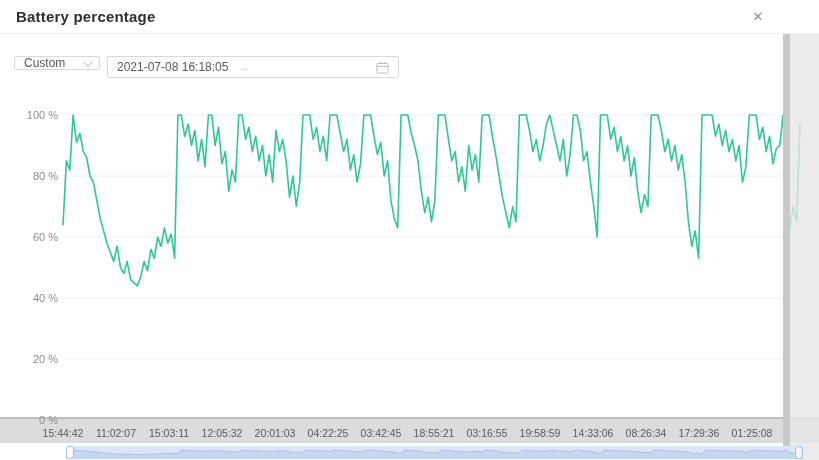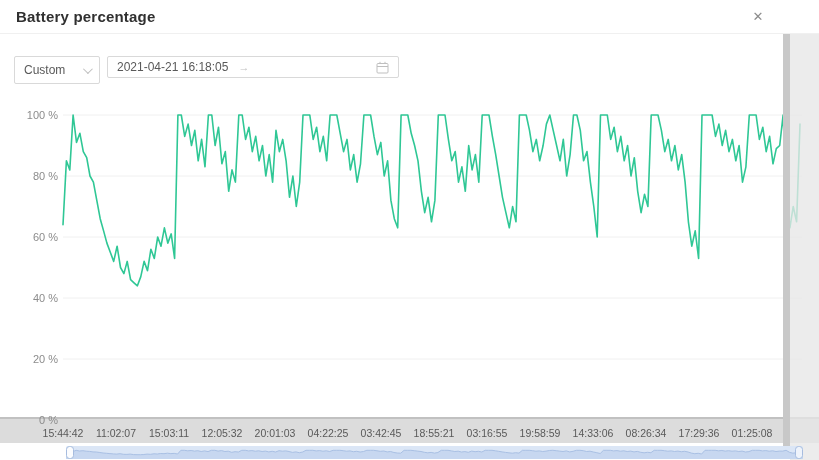--- a/index.html
+++ b/index.html
@@ -17,21 +17,21 @@
     position:absolute;left:16px;top:8px;
     font-size:15px;font-weight:700;color:#303030;letter-spacing:.2px;
   }
   .close{
     position:absolute;left:748px;top:6px;width:20px;height:20px;
     display:flex;align-items:center;justify-content:center;
     color:#8c8c8c;font-size:13px;cursor:pointer;z-index:31;
   }
   .controls{position:absolute;left:0;top:48px;width:819px;height:40px;z-index:25;}
   .select{
-    position:absolute;left:14px;top:8px;width:86px;height:28px;
+    position:absolute;left:14px;top:8px;width:86px;height:14px;
     border:1px solid #d9d9d9;border-radius:2px;background:#fff;
     display:flex;align-items:center;padding:0 9px;box-sizing:border-box;
     font-size:12px;color:#595959;cursor:pointer;
   }
   .chev{
     margin-left:auto;width:6px;height:6px;
     border-right:1px solid #bfbfbf;border-bottom:1px solid #bfbfbf;
     transform:rotate(45deg) translateY(-2px);
   }
   .daterange{
@@ -110,21 +110,21 @@
       <span>✕</span>
     </span>
 </div>
 
 <div class="controls">
   <div class="select">
     <span>Custom</span>
     <span class="chev"></span>
   </div>
   <div class="daterange">
-    <span>2021-04-21 16:18:05</span>
+    <span>2021-07-08 16:18:05</span>
     <span class="arrow">→</span>
     <svg class="cal" width="13" height="13" viewBox="0 0 13 13">
       <rect x="1" y="2.5" width="11" height="9.5" rx="1" fill="none" stroke="#bfbfbf" stroke-width="1"></rect>
       <line x1="1" y1="5.5" x2="12" y2="5.5" stroke="#bfbfbf" stroke-width="1"></line>
       <line x1="4" y1="0.8" x2="4" y2="3" stroke="#bfbfbf" stroke-width="1"></line>
       <line x1="9" y1="0.8" x2="9" y2="3" stroke="#bfbfbf" stroke-width="1"></line>
     </svg>
   </div>
 </div>
 

